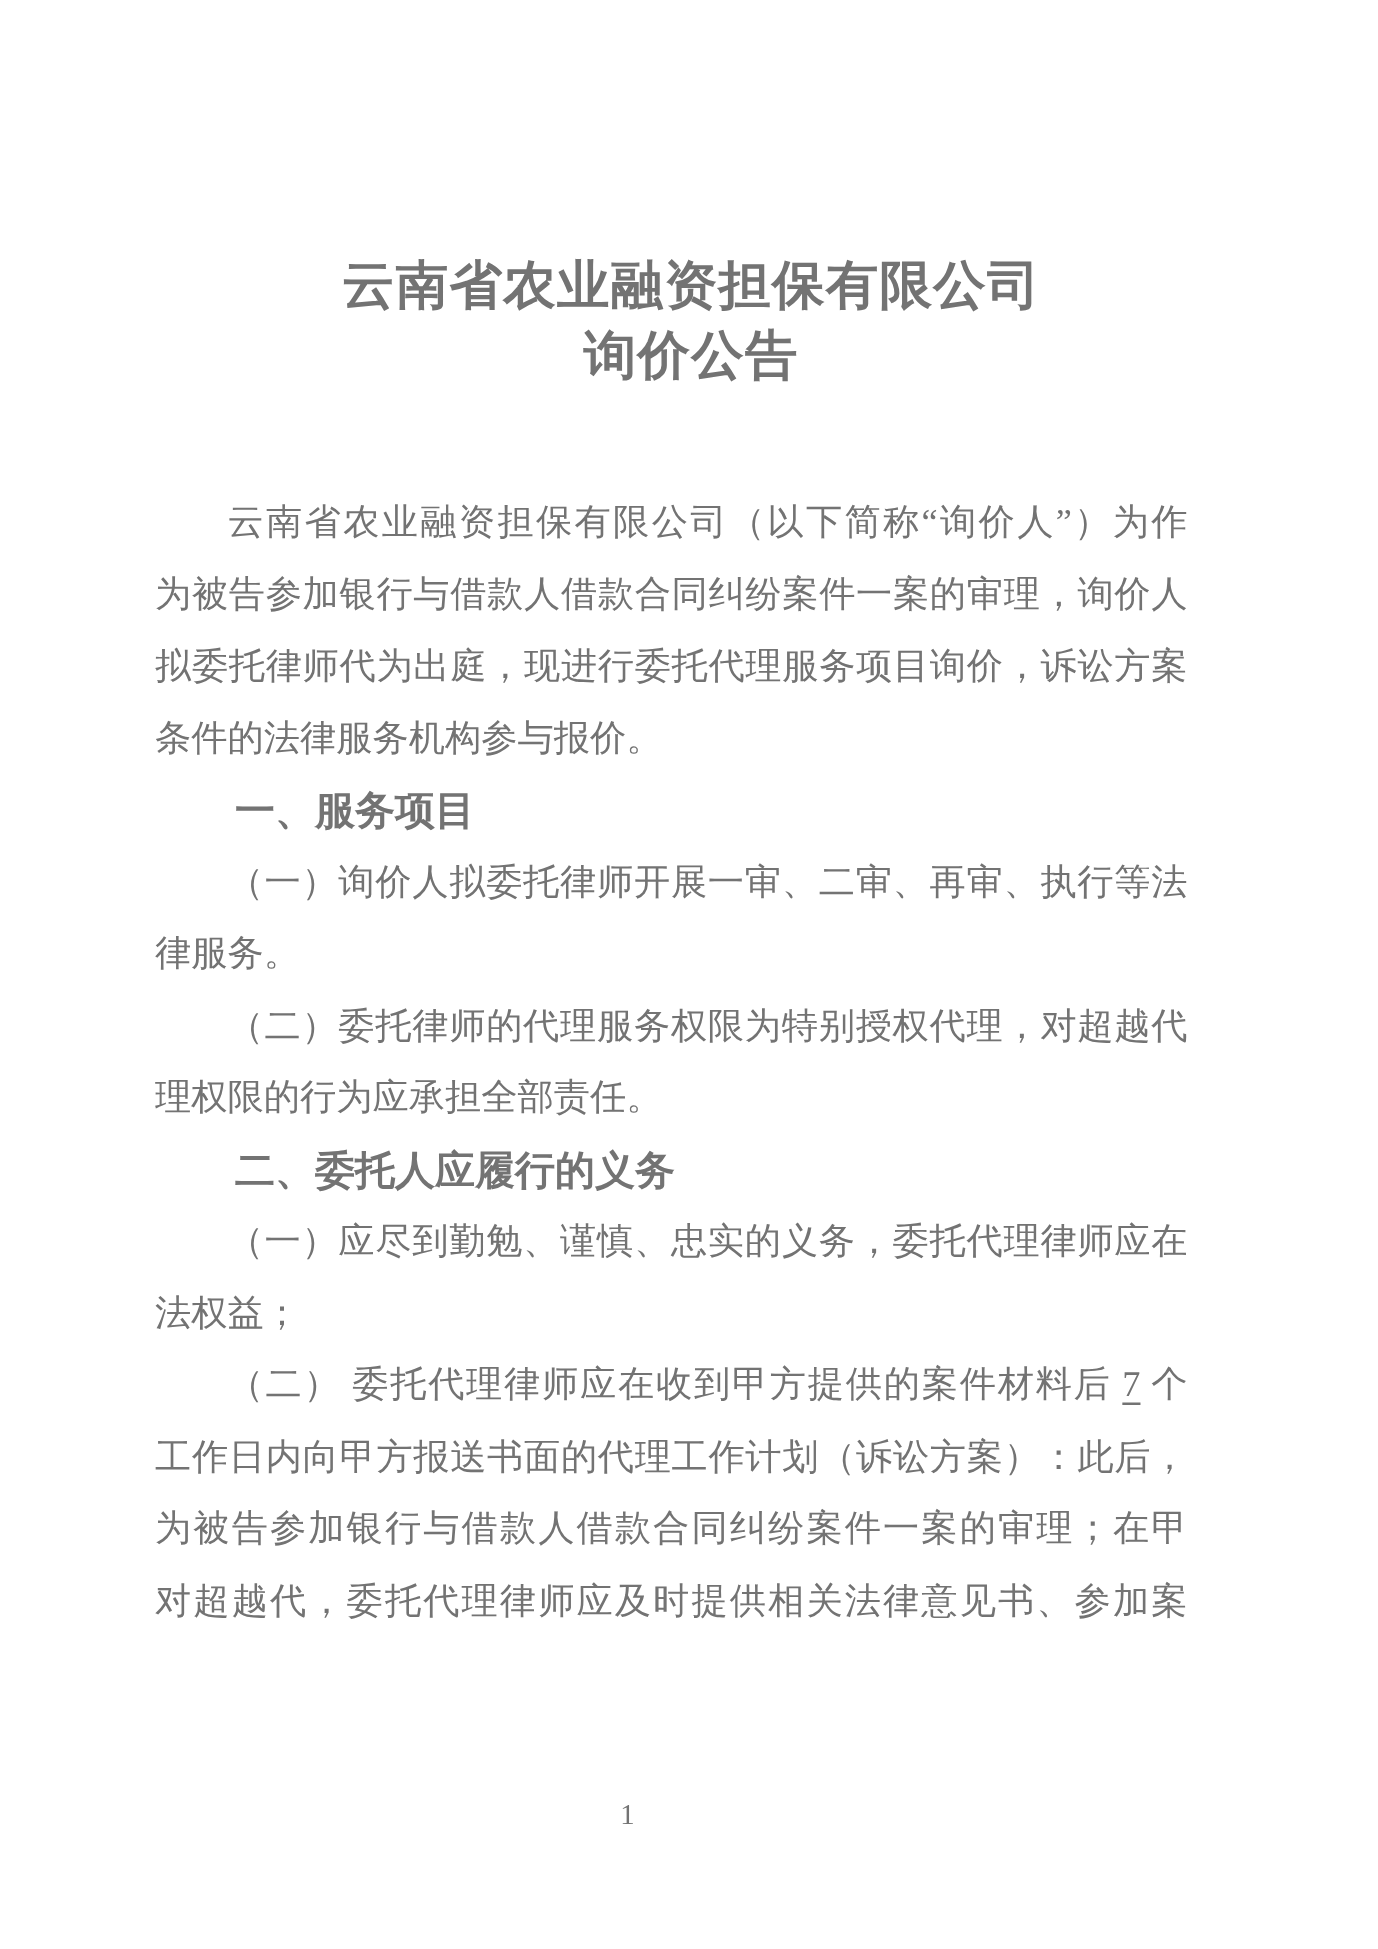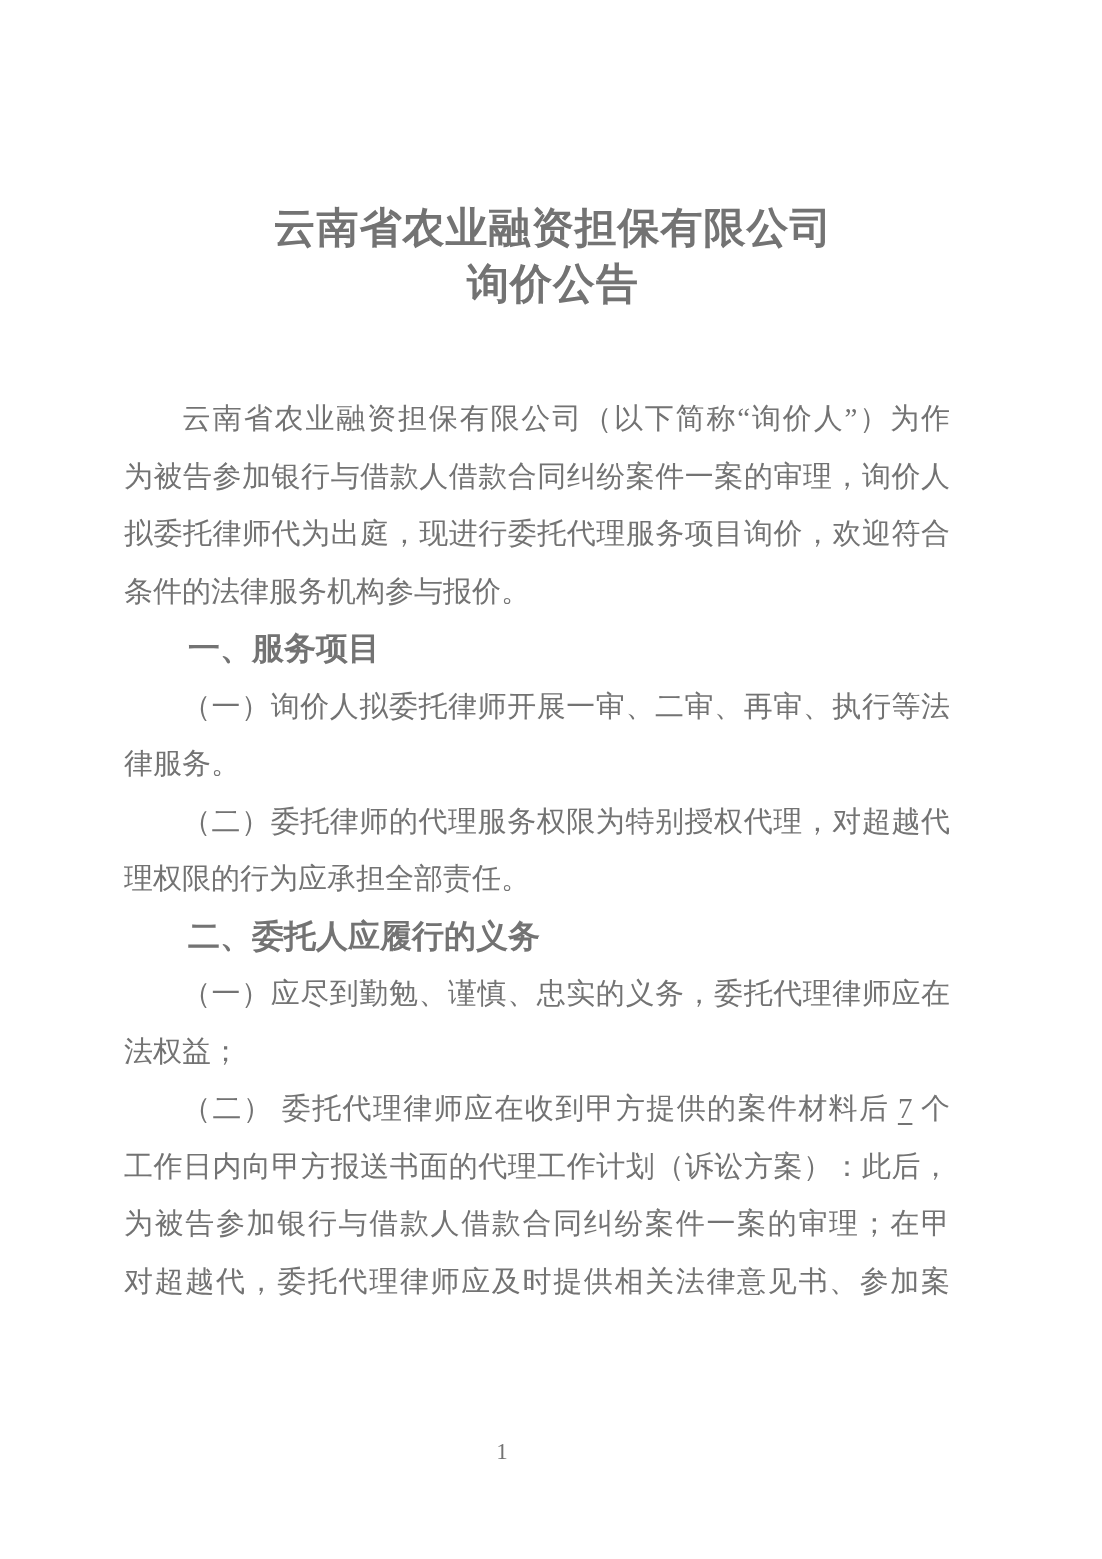--- a/index.html
+++ b/index.html
@@ -80,21 +80,21 @@
 <div class="page">
   <div class="titles">
     <div class="title-main">云南省农业融资担保有限公司</div>
     <div class="title-sub">询价公告</div>
   </div>
 
   <div class="doc-body">
       <div class="block body">
         <div class="line indent full"><span>云南省农业融资担保有限公司（以下简称“询价人”）为作</span></div>
         <div class="line full"><span>为被告参加银行与借款人借款合同纠纷案件一案的审理，询价人</span></div>
-        <div class="line full"><span>拟委托律师代为出庭，现进行委托代理服务项目询价，欢迎符合</span></div>
+        <div class="line full"><span>拟委托律师代为出庭，现进行委托代理服务项目询价，诉讼方案</span></div>
         <div class="line"><span>条件的法律服务机构参与报价。</span></div>
       </div>
       <div class="block heading">
         <div class="line indent"><span>一、服务项目</span></div>
       </div>
       <div class="block body">
         <div class="line indent full"><span>（一）询价人拟委托律师开展一审、二审、再审、执行等法</span></div>
         <div class="line"><span>律服务。</span></div>
       </div>
       <div class="block body">

